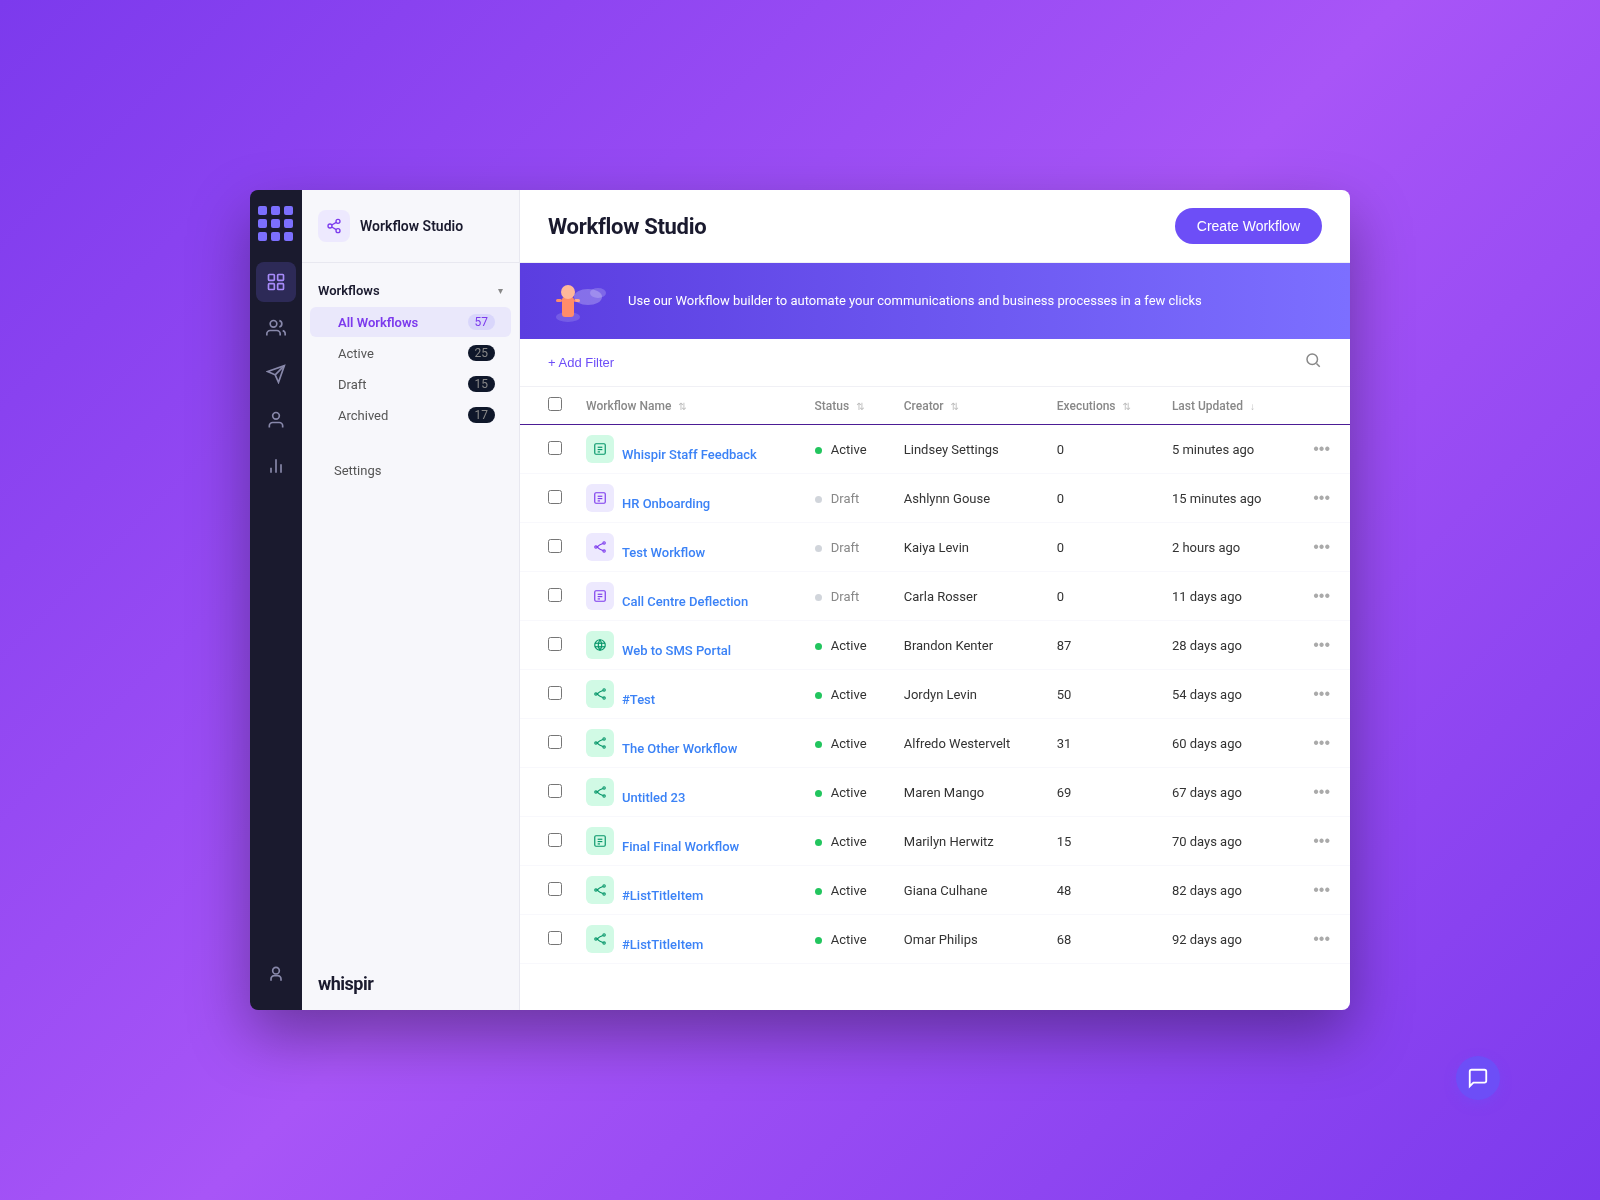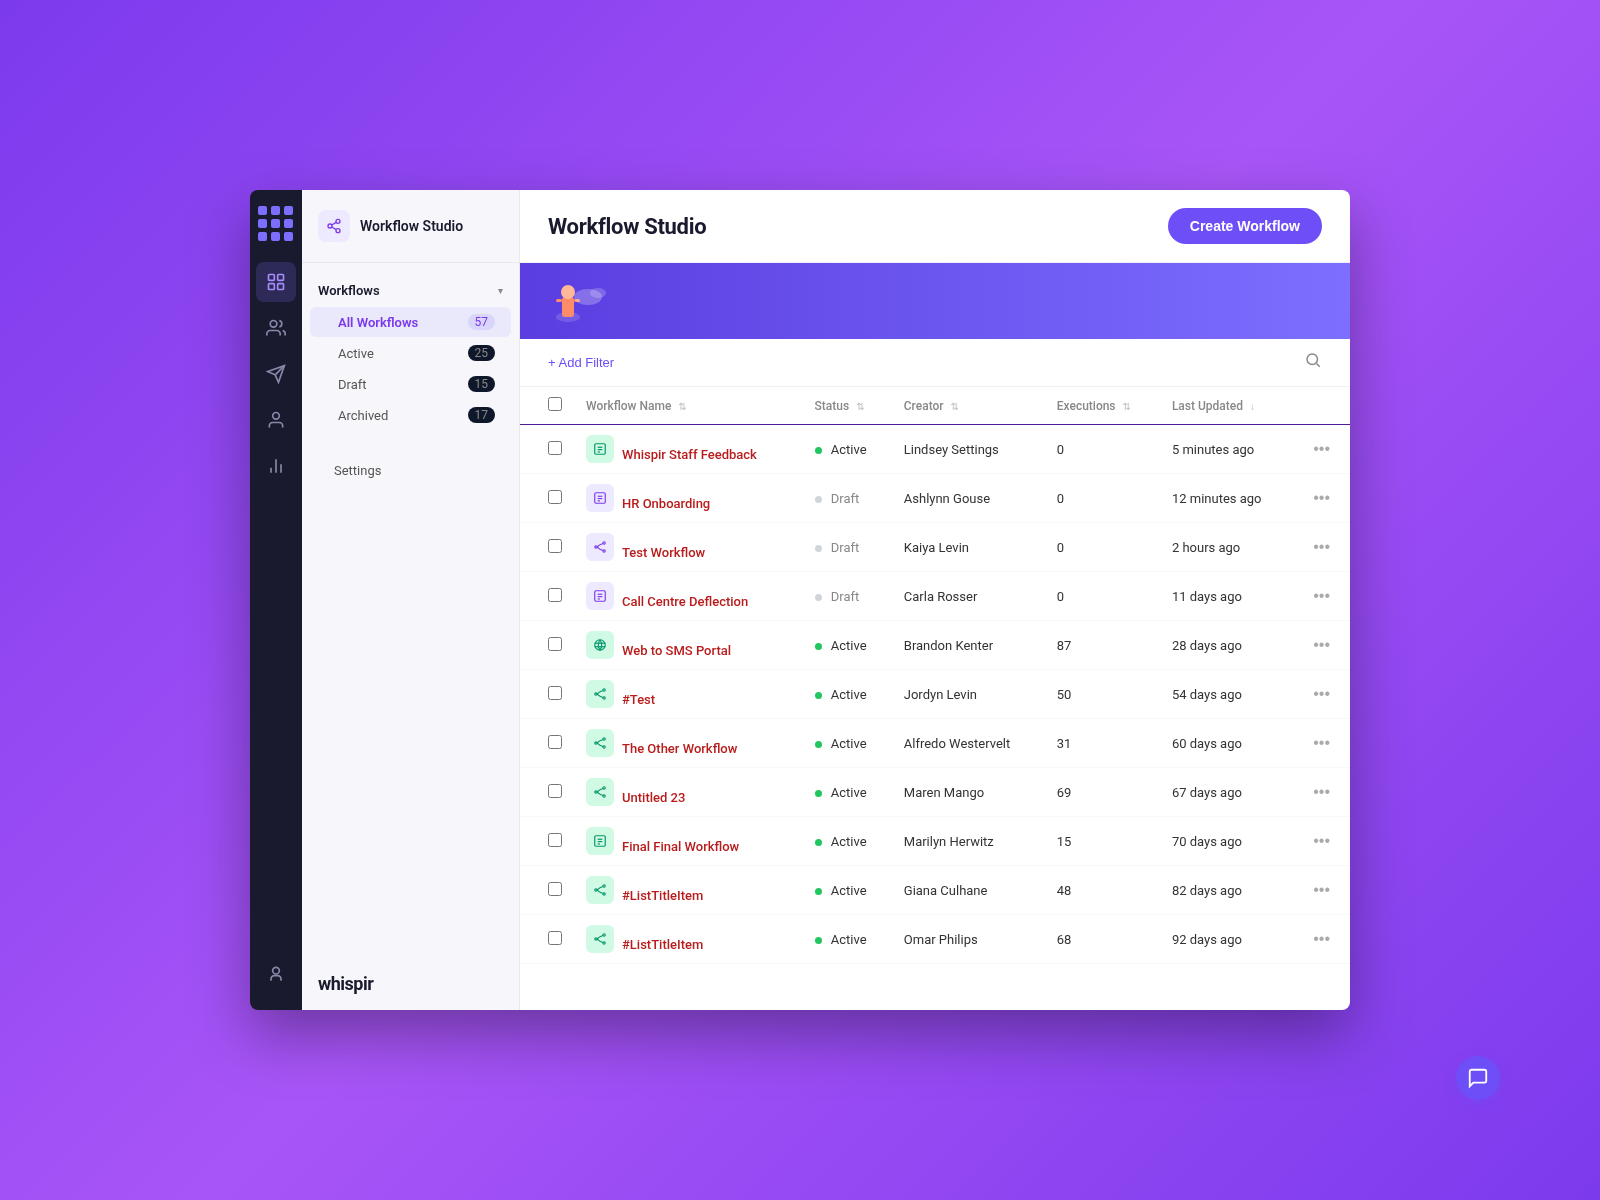--- a/index.html
+++ b/index.html
@@ -138,21 +138,21 @@
     }
     .main-title {
       font-size: 22px; font-weight: 700; color: #1a1a2e; letter-spacing: -0.3px;
     }
     .create-btn {
       background: #6d4ef7;
       color: #fff;
       border: none;
       border-radius: 24px;
       padding: 10px 22px;
-      font-size: 14px; font-weight: 700;
+      font-size: 14px; font-weight: 400;
       cursor: pointer;
       display: flex; align-items: center; gap: 6px;
     }
 
     
     .banner {
       background: linear-gradient(90deg, #5b3de0 0%, #7c6fff 100%);
       padding: 16px 28px;
       display: flex; align-items: center; gap: 20px;
     }
@@ -202,21 +202,21 @@
     .workflow-icon {
       width: 28px; height: 28px; border-radius: 6px;
       display: inline-flex; align-items: center; justify-content: center;
       background: #ede9fe; color: #7c3aed; font-size: 12px; margin-right: 8px; flex-shrink: 0;
     }
     .workflow-icon.green { background: #d1fae5; color: #059669; }
     .workflow-name-cell {
       display: flex; align-items: center;
     }
     .workflow-name {
-      font-size: 13px; font-weight: 500; color: #b91c1c; margin-top: 11px;
+      font-size: 13px; font-weight: 500; color: #3b82f6; margin-top: 11px;
     }
     .status-dot {
       display: inline-block; width: 7px; height: 7px; border-radius: 50%; margin-right: 6px;
     }
     .status-dot.active { background: #22c55e; }
     .status-dot.draft { background: #d1d5db; }
     .status-text { font-size: 13px; }
     .status-text.active { color: #333; }
     .status-text.draft { color: #888; }
     .more-btn {
@@ -379,20 +379,21 @@
         <svg width="60" height="44" viewBox="0 0 60 44">
           <ellipse cx="20" cy="38" rx="12" ry="5" fill="rgba(255,255,255,0.15)"></ellipse>
           <rect x="14" y="18" width="12" height="20" rx="3" fill="#ff8c69"></rect>
           <circle cx="20" cy="13" r="7" fill="#ffb89a"></circle>
           <rect x="26" y="20" width="6" height="3" rx="1.5" fill="#ff8c69"></rect>
           <rect x="8" y="20" width="6" height="3" rx="1.5" fill="#ff8c69"></rect>
           <ellipse cx="40" cy="18" rx="14" ry="8" fill="rgba(255,255,255,0.25)"></ellipse>
           <ellipse cx="50" cy="14" rx="8" ry="5" fill="rgba(255,255,255,0.2)"></ellipse>
         </svg>
       </div>
+      <span class="banner-text">Use our Workflow builder to automate your communications and business processes in a few clicks</span>
     </div>
 
     <div class="filter-bar">
       <button class="add-filter-btn">+ Add Filter</button>
       <button class="search-icon-btn">
         <svg width="18" height="18" viewBox="0 0 24 24" fill="none" stroke="#888" stroke-width="2">
             <circle cx="11" cy="11" r="7"></circle>
             <line x1="21" y1="21" x2="16.65" y2="16.65"></line>
           </svg>
       </button>
@@ -467,21 +468,21 @@
       <span class="status-dot draft"></span>
       <span class="status-text draft">Draft</span>
     </td>
     <td>
       <span>Ashlynn Gouse</span>
     </td>
     <td>
       <span>0</span>
     </td>
     <td>
-      <span>12 minutes ago</span>
+      <span>15 minutes ago</span>
     </td>
     <td>
       <button class="more-btn">•••</button>
     </td>
   </tr>
             <tr>
     <td>
       <input type="checkbox" style="">
     </td>
     <td>

